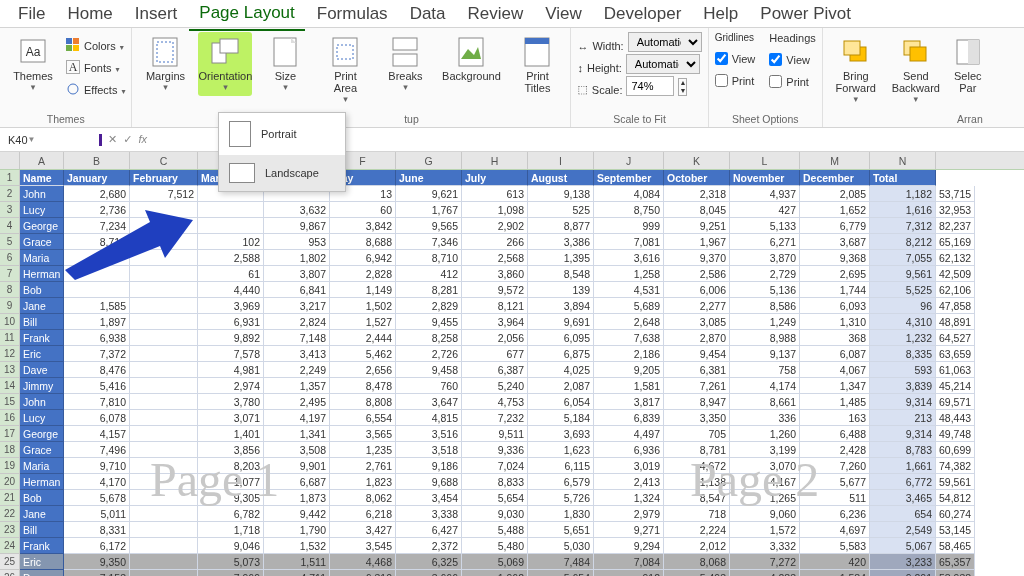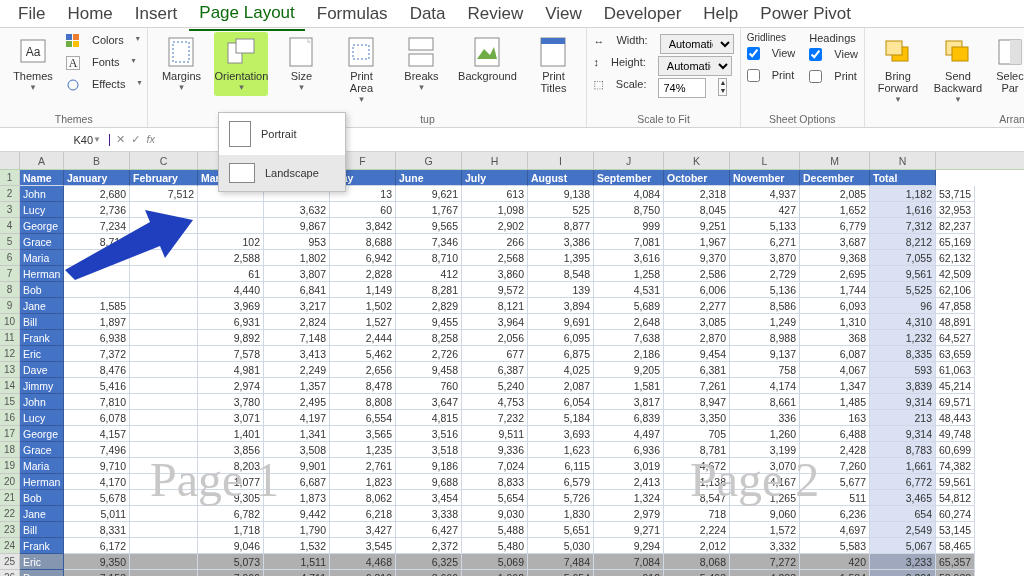--- a/index.html
+++ b/index.html
@@ -12,38 +12,38 @@
 
 
 .ribbon { display:flex; height:100px; border-bottom:1px solid #d4d4d4; background:#fafafa; }
 .group { display:flex; flex-direction:column; border-right:1px solid #e0e0e0; padding:4px 6px 2px; }
 .group-items { display:flex; align-items:flex-start; gap:6px; flex:1; }
 .group-label { text-align:center; font-size:10.5px; color:#666; padding-top:2px; }
 .bigbtn { display:flex; flex-direction:column; align-items:center; justify-content:flex-start; width:54px; padding:4px 2px; cursor:pointer; border-radius:3px; }
 .bigbtn.pressed { background:#bef264; }
 .bigbtn .ico { width:32px; height:32px; display:flex; align-items:center; justify-content:center; }
 .bigbtn .lbl { font-size:11px; text-align:center; line-height:12px; margin-top:2px; color:#333; }
-.smallrow { display:flex; align-items:flex-start; gap:12px; font-size:11px; padding:2px 0; height:22px; }
+.smallrow { display:flex; align-items:flex-end; gap:4px; font-size:11px; padding:2px 0; height:22px; }
 .smallrow input[type=checkbox]{ width:13px; height:13px; }
 .smallrow select,.smallrow input[type=text]{ font-size:11px; height:20px; border:1px solid #b0b0b0; padding:0 4px; }
 .stack { display:flex; flex-direction:column; }
 
 
 .orient-menu { position:absolute; top:112px; left:218px; width:128px; background:#fff; border:1px solid #c0c0c0; box-shadow:2px 2px 6px rgba(0,0,0,.2); z-index:30; }
 .orient-item { display:flex; align-items:center; gap:10px; padding:8px 10px; cursor:pointer; }
 .orient-item.hi { background:#e8e8e8; }
 .orient-ico { width:22px; height:26px; border:1px solid #888; background:#fff; }
 .orient-ico.land { width:26px; height:20px; }
 
 
 .big-arrow { position:absolute; top:210px; left:65px; z-index:25; }
 
 
 .fxrow { display:flex; align-items:center; height:24px; border-bottom:1px solid #d4d4d4; }
-.namebox { width:110px; border-right:1px solid #4c1d95; padding:0 8px; font-size:11px; display:flex; align-items:center; justify-content:flex-end; }
+.namebox { width:102px; border-right:3px solid #4c1d95; padding:0 8px; font-size:11px; display:flex; align-items:center; justify-content:flex-start; }
 .fxbtns { display:flex; gap:6px; padding:0 6px; color:#888; }
 .fxinput { flex:1; padding:0 6px; font-size:11px; border:none; outline:none; }
 
 
 .gridwrap { position:relative; height:calc(576px - 28px - 100px - 24px - 0px); overflow:hidden; }
 .col-head { display:flex; height:18px; border-bottom:1px solid #b8d3b0; background:#e6e6e6; }
 .col-head div { border-right:1px solid #c8c8c8; text-align:center; font-size:10.5px; color:#555; line-height:18px; }
 .rows { position:relative; }
 .row { display:flex; height:16px; }
 .row-head { width:20px; min-width:20px; background:#e6e6e6; border-right:1px solid #c8c8c8; border-bottom:1px solid #c8c8c8; text-align:center; font-size:10px; color:#555; line-height:16px; }

